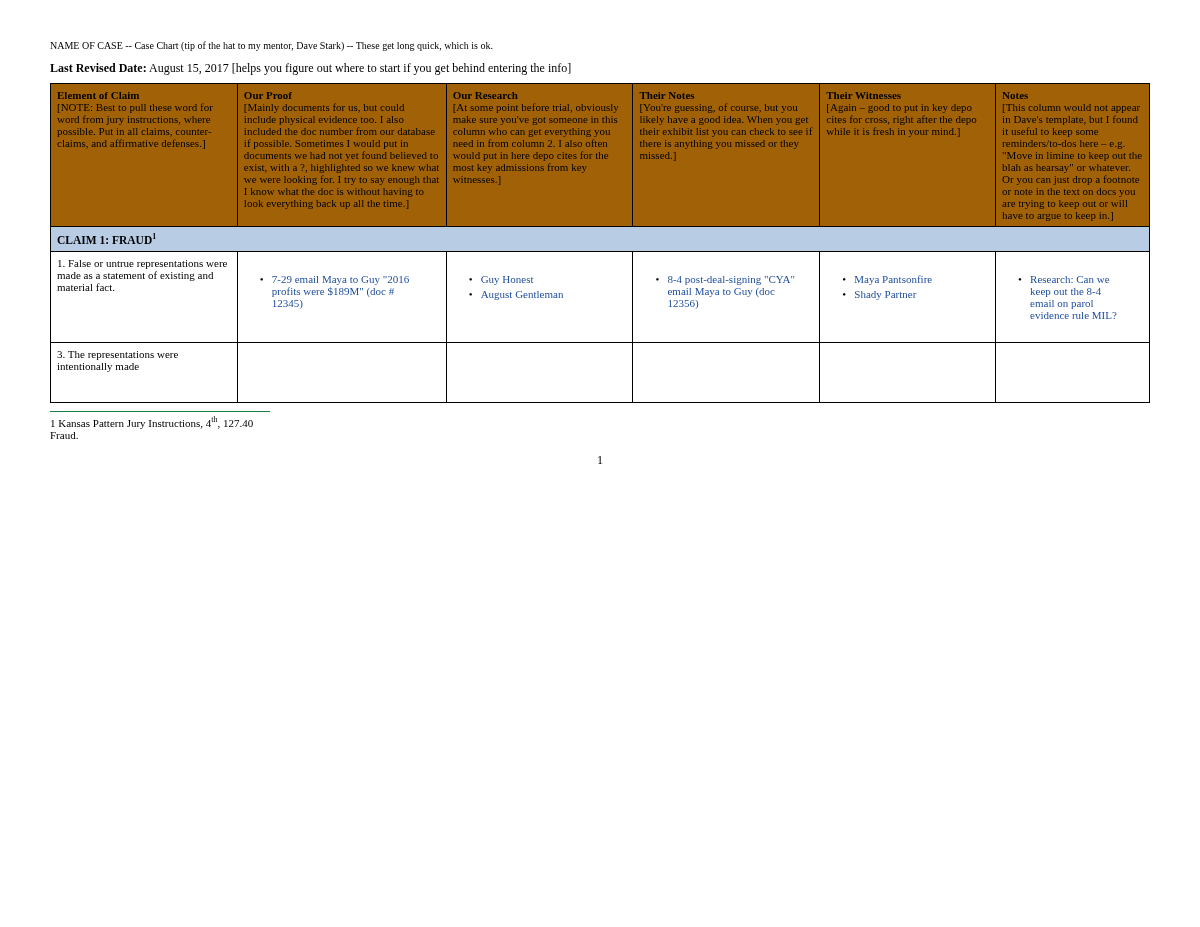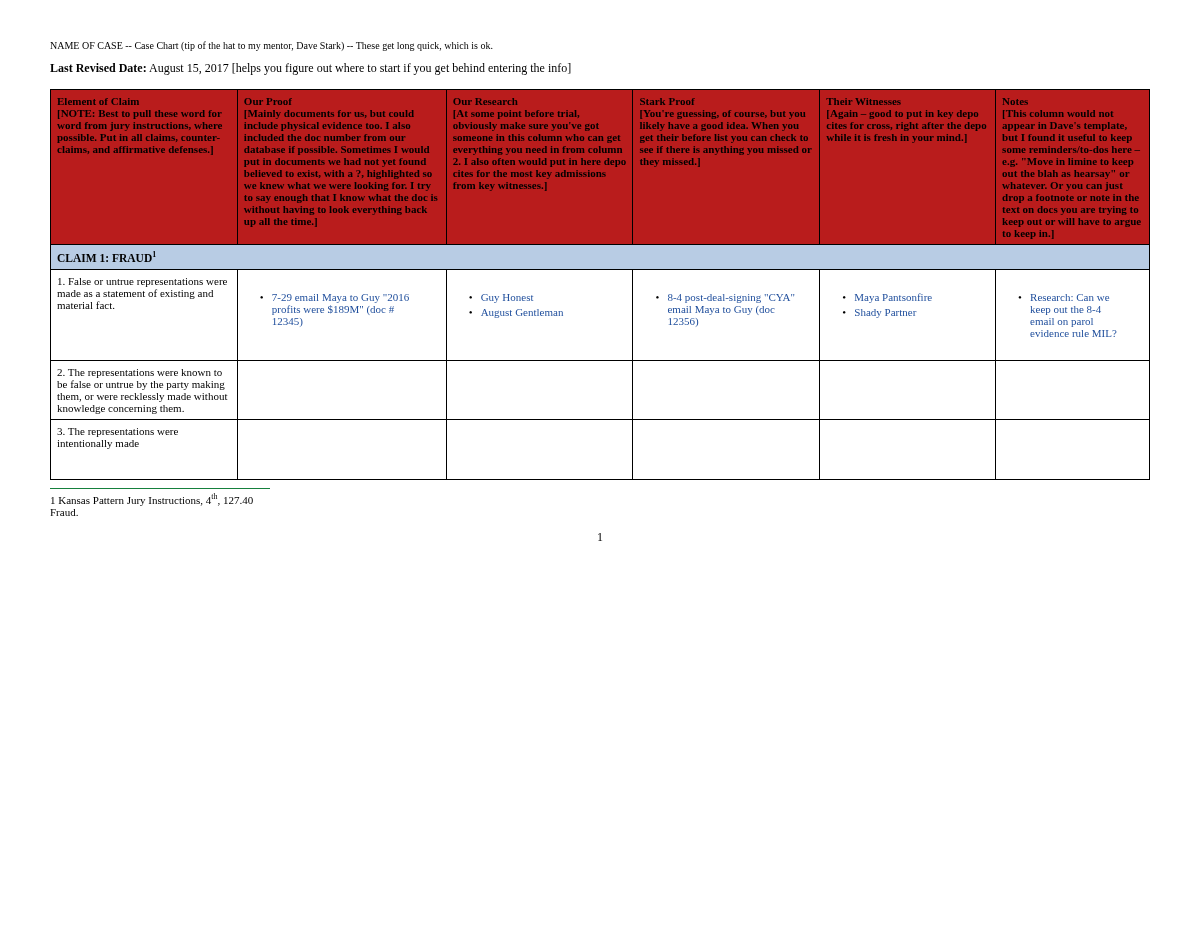--- a/index.html
+++ b/index.html
@@ -9,21 +9,21 @@
       font-size: 11.5px;
       color: #000;
       padding: 40px 50px;
     }
     .page-title {
       font-size: 10px;
       margin-bottom: 10px;
     }
     .revised-date {
       font-size: 12px;
-      margin-bottom: 13px;
+      margin-bottom: 7px;
     }
     .revised-date strong {
       font-weight: bold;
     }
     table {
       width: 100%;
       border-collapse: collapse;
       font-size: 11px;
       table-layout: fixed;
     }
@@ -33,22 +33,22 @@
       vertical-align: top;
     }
     col.c1 { width: 17%; }
     col.c2 { width: 19%; }
     col.c3 { width: 17%; }
     col.c4 { width: 17%; }
     col.c5 { width: 16%; }
     col.c6 { width: 14%; }
 
     .header-row td {
-      font-weight: bold;
-      background: #b91c1c;
+      font-weight: normal;
+      background: #a16207;
     }
     .claim-header-row td {
       background: #b8cce4;
       font-weight: bold;
       font-size: 11.5px;
     }
     .claim-header-row td:first-child {
     }
 
     ul.bullet-list {
@@ -114,22 +114,22 @@
       </td>
       <td>
         <strong>Our Proof</strong><br>
         <span>[Mainly documents for us, but could include physical evidence too.  I also included the doc number from our database if possible.  Sometimes I would put in documents we had not yet found believed to exist, with a ?, highlighted so we knew what we were looking for.  I try to say enough that I know what the doc is without having to look everything back up all the time.]</span>
       </td>
       <td>
         <strong>Our Research</strong><br>
         <span>[At some point before trial, obviously make sure you've got someone in this column who can get everything you need in from column 2.  I also often would put in here depo cites for the most key admissions from key witnesses.]</span>
       </td>
       <td>
-        <strong>Stark Proof</strong><br>
-        <span>[You're guessing, of course, but you likely have a good idea.  When you get their before list you can check to see if there is anything you missed or they missed.]</span>
+        <strong>Their Notes</strong><br>
+        <span>[You're guessing, of course, but you likely have a good idea.  When you get their exhibit list you can check to see if there is anything you missed or they missed.]</span>
       </td>
       <td>
         <strong>Their Witnesses</strong><br>
         <span>[Again – good to put in key depo cites for cross, right after the depo while it is fresh in your mind.]</span>
       </td>
       <td>
         <strong>Notes</strong><br>
         <span>[This column would not appear in Dave's template, but I found it useful to keep some reminders/to-dos here – e.g. "Move in limine to keep out the blah as hearsay" or whatever.  Or you can just drop a footnote or note in the text on docs you are trying to keep out or will have to argue to keep in.]</span>
       </td>
     </tr>
@@ -164,28 +164,20 @@
           <li><a class="link-blue" href="#">Shady Partner</a></li>
         </ul>
       </td>
       <td>
         <ul class="bullet-list">
           <li><a class="link-blue" href="#">Research: Can we keep out the 8-4 email on parol evidence rule MIL?</a></li>
         </ul>
       </td>
     </tr>
 
-    <tr>
-      <td>2.  The representations were known to be false or untrue by the party making them, or were recklessly made without knowledge concerning them.</td>
-      <td></td>
-      <td></td>
-      <td></td>
-      <td></td>
-      <td></td>
-    </tr>
 
     <tr>
       <td style="height:60px;">3.  The representations were intentionally made</td>
       <td></td>
       <td></td>
       <td></td>
       <td></td>
       <td></td>
     </tr>
   </tbody>

